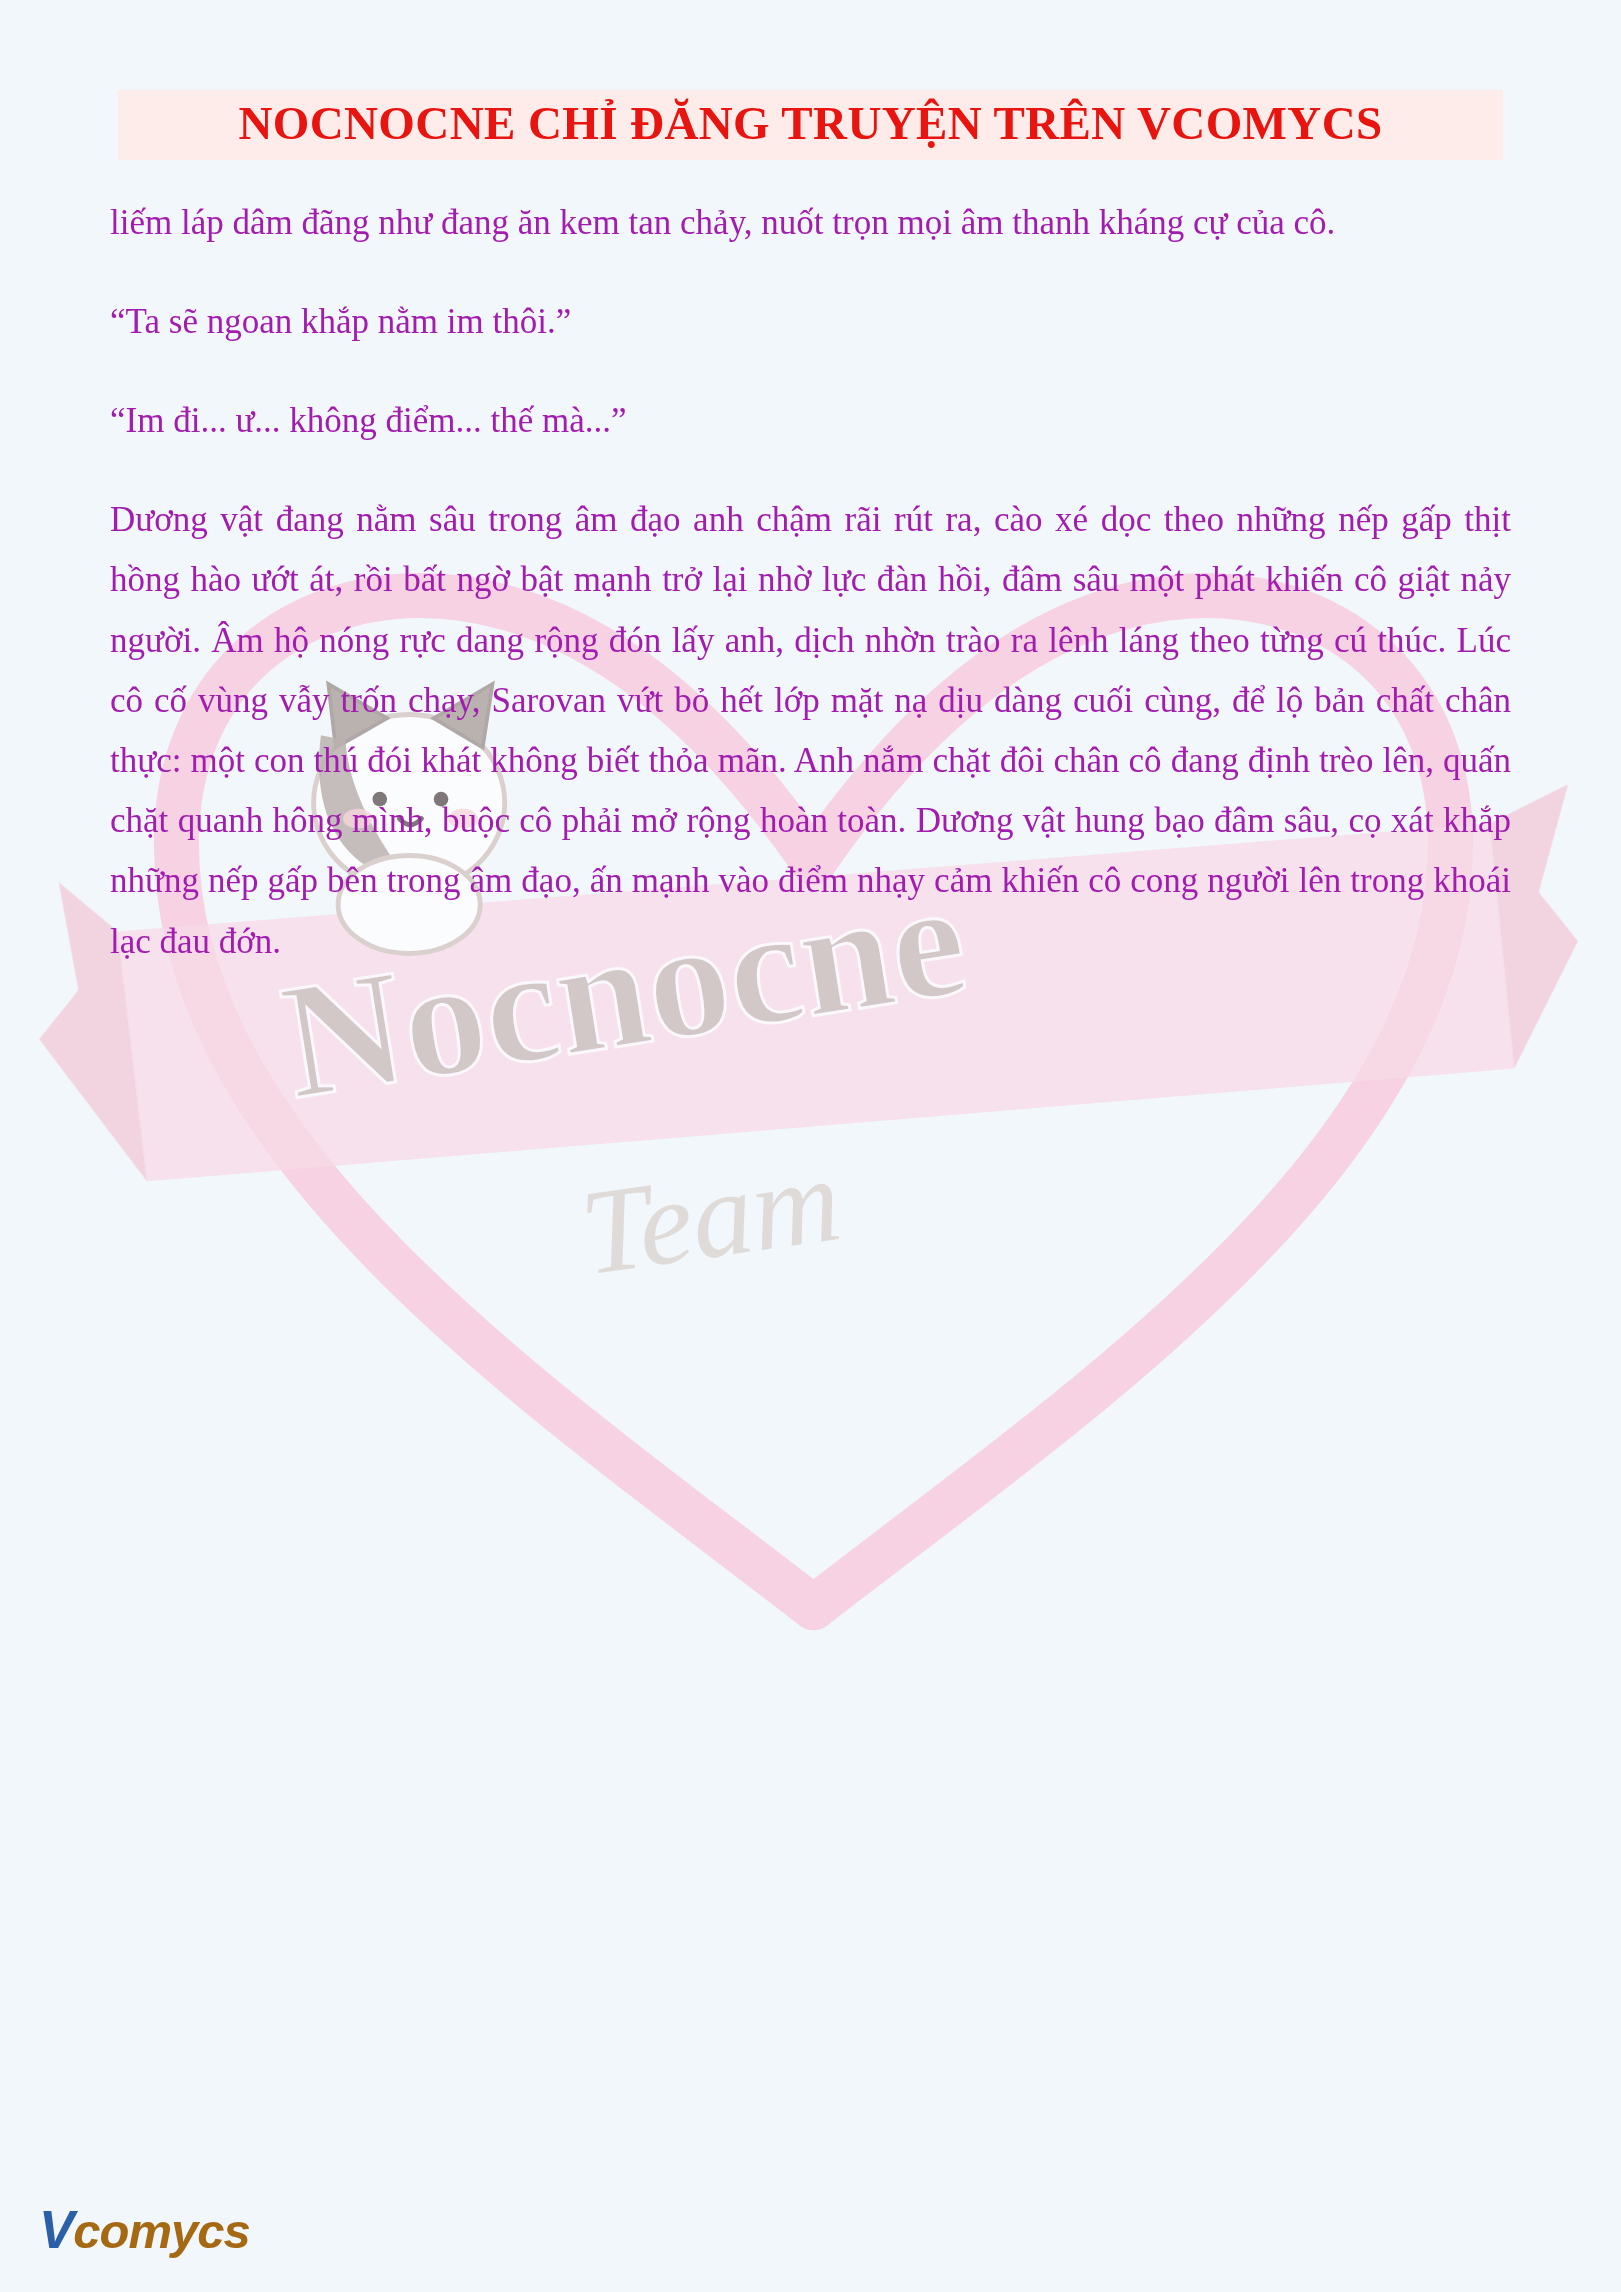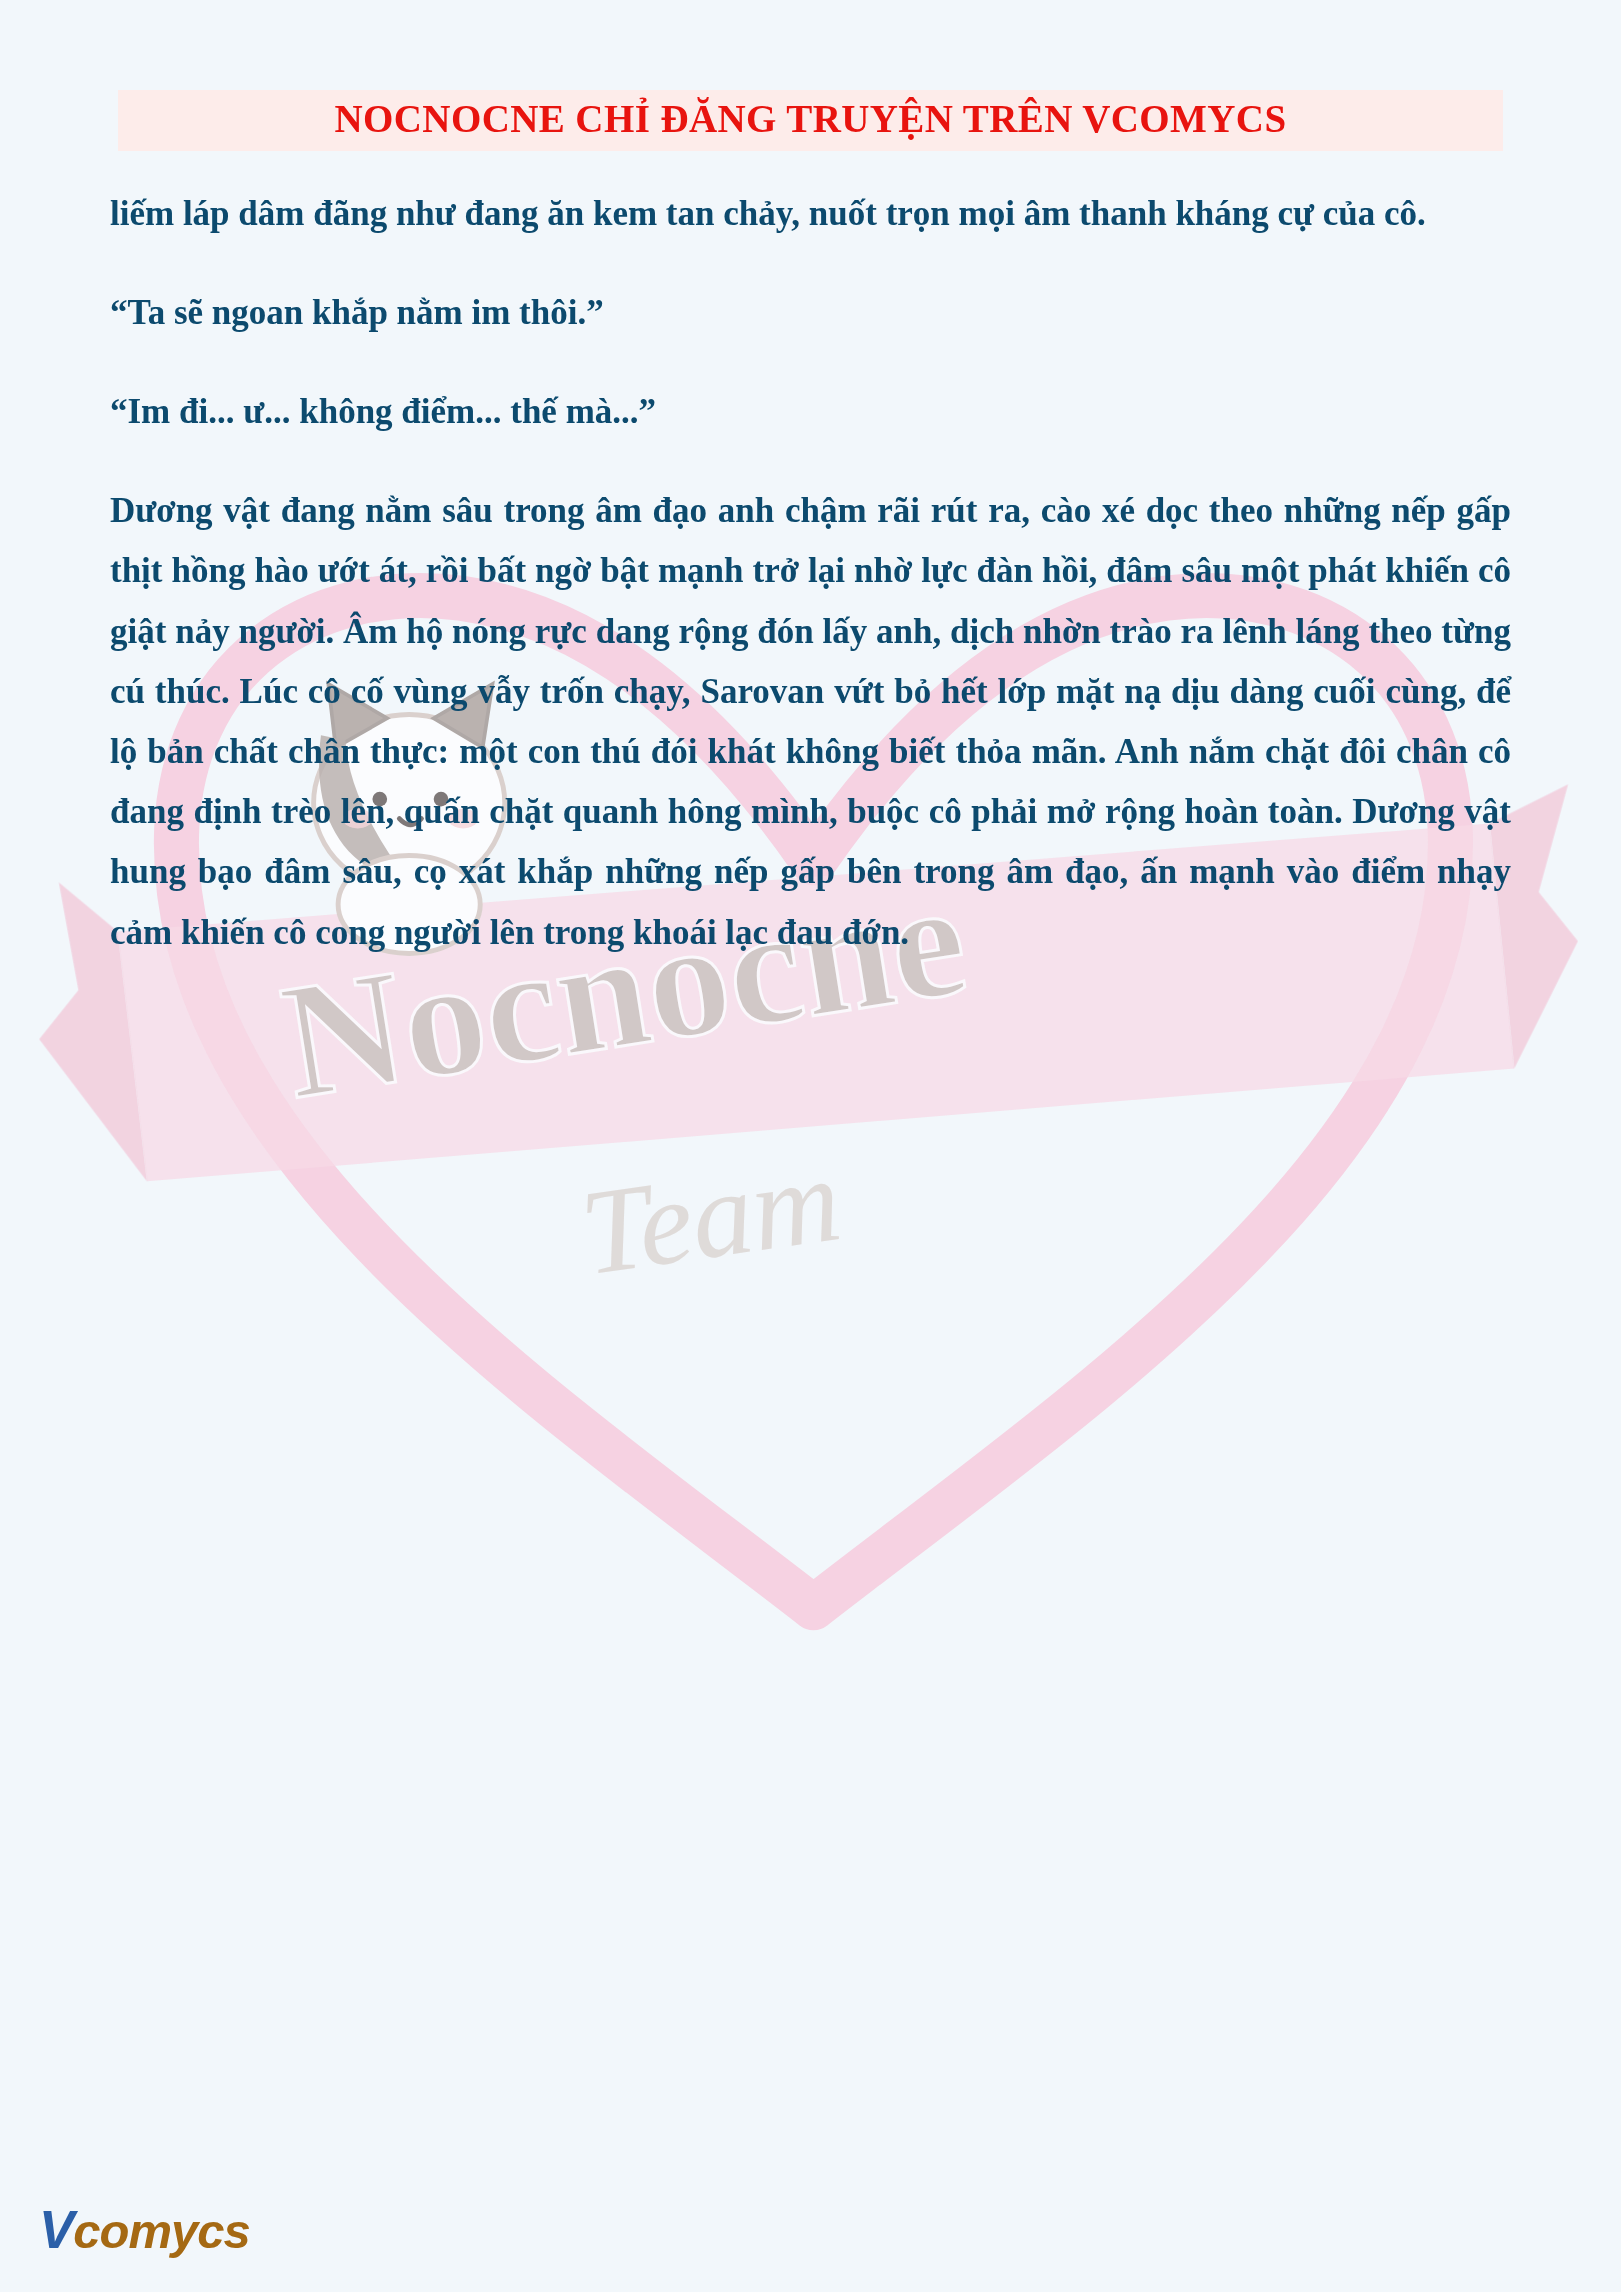--- a/index.html
+++ b/index.html
@@ -36,31 +36,31 @@
 
   .banner {
     text-align: center;
     background: #fdecea;
     padding: 5.9px 0 9.8px 0;
     margin: 0 7.8px 33px 7.8px;
   }
   .banner-text {
     color: #e8140f;
     font-weight: bold;
-    font-size: 39px;
+    font-size: 47px;
     letter-spacing: 0.4px;
     font-family: "Liberation Serif", serif;
   }
 
   p.para {
     margin: 0 0 39px 0;
     font-size: 35px;
     line-height: 1.72;
-    color: #0c4a6e;
-    font-weight: bold;
+    color: #a21caf;
+    font-weight: normal;
     font-family: "Liberation Serif", serif;
   }
   p.just {
     text-align: justify;
     text-justify: inter-word;
   }
   p.last {
     margin-bottom: 0;
   }
 

